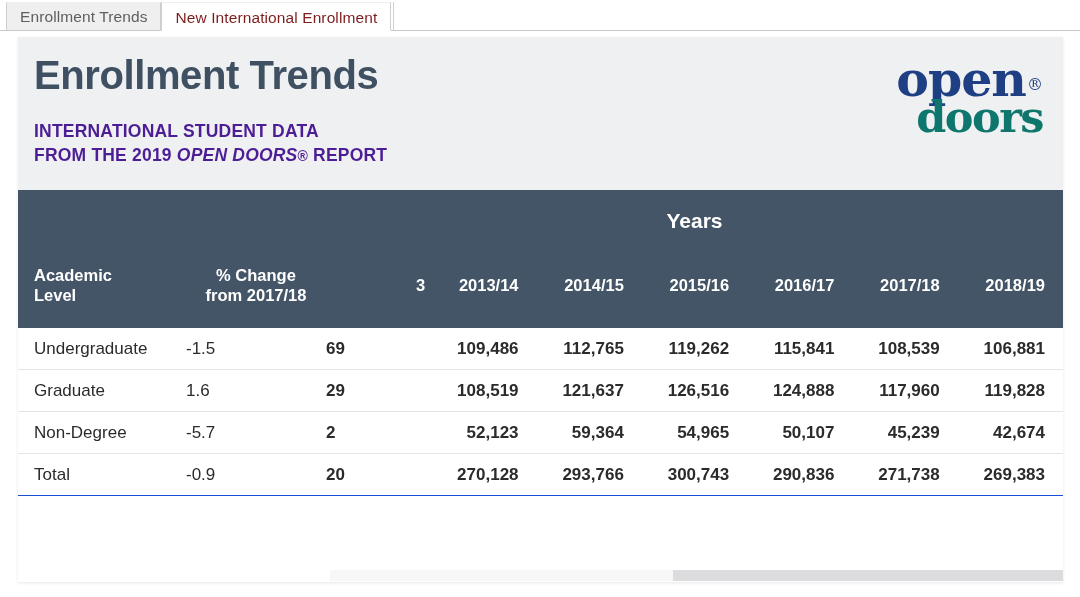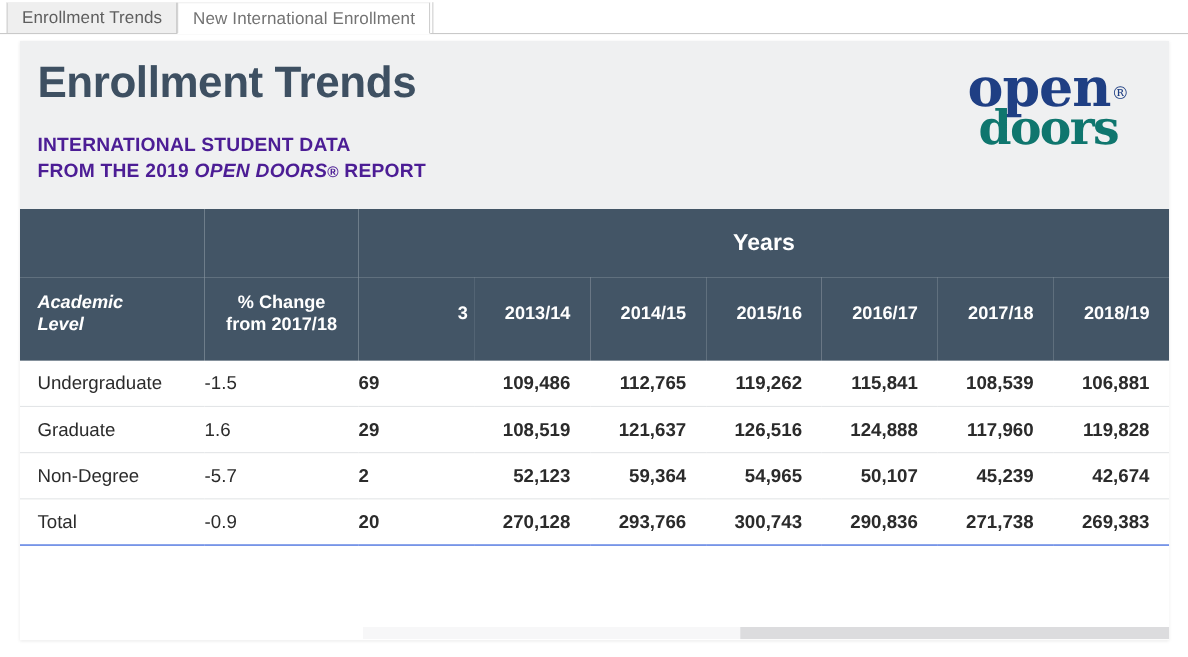--- a/index.html
+++ b/index.html
@@ -35,21 +35,21 @@
     background: #efefef;
     border-left: 1px solid #cfcfcf;
     border-right: 1px solid #cfcfcf;
     border-top: 1px solid #efefef;
     box-sizing: border-box;
     white-space: nowrap;
     letter-spacing: 0.1px;
   }
   .tab.active {
     background: #ffffff;
-    color: #737373;
+    color: #7f1d1d;
     border-left: 1px solid #cfcfcf;
     border-right: 1px solid #cfcfcf;
     border-bottom: 1px solid #ffffff;
     margin-bottom: -1px;
     height: 29px;
     line-height: 29px;
     z-index: 2;
     position: relative;
   }
   .tab-end-divider {
@@ -98,21 +98,21 @@
   }
   .subtitle .ital { font-style: italic; }
   .subtitle .reg  { font-size: 14px; }
 
   
   .logo {
     position: absolute;
     right: 20px;
     top: 18px;
     width: 180px;
-    text-align: center;
+    text-align: right;
     line-height: 1;
   }
   .logo-open {
     font-family: "DejaVu Serif", serif;
     font-size: 49px;
     font-weight: bold;
     color: #1f3f84;
     letter-spacing: -1px;
     display: inline-block;
   }
@@ -158,21 +158,21 @@
   table.grid thead tr.cols-row th {
     background: #435566;
     color: #ffffff;
     font-size: 16.5px;
     font-weight: bold;
     height: 66px;
     vertical-align: middle;
     padding: 0 0 10px 0;
     line-height: 20px;
   }
-  th.c-level   { width: 152px; text-align: left;  padding-left: 16px !important; font-style: italic; }
+  th.c-level   { width: 152px; text-align: left;  padding-left: 16px !important; }
   th.c-change  { width: 140px; text-align: center; }
   th.c-narrow  { width: 60px;  text-align: right; padding-right: 6px !important; }
   th.c-year    { width: 115px; text-align: right; padding-right: 18px !important; }
 
   table.grid tbody td {
     height: 41px;
     font-size: 17px;
     color: #2b2b2b;
     border-bottom: 1px solid #e3e5e7;
     background: #ffffff;

